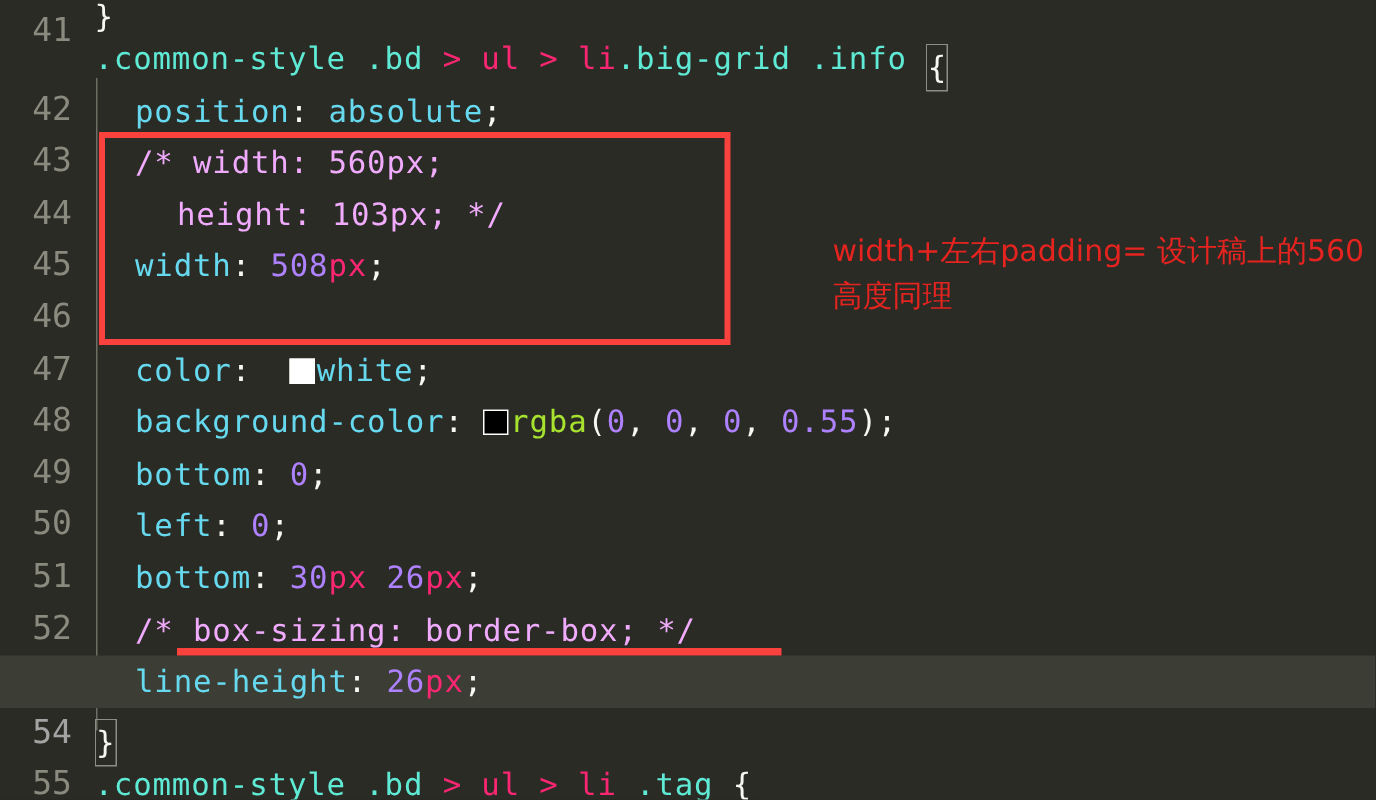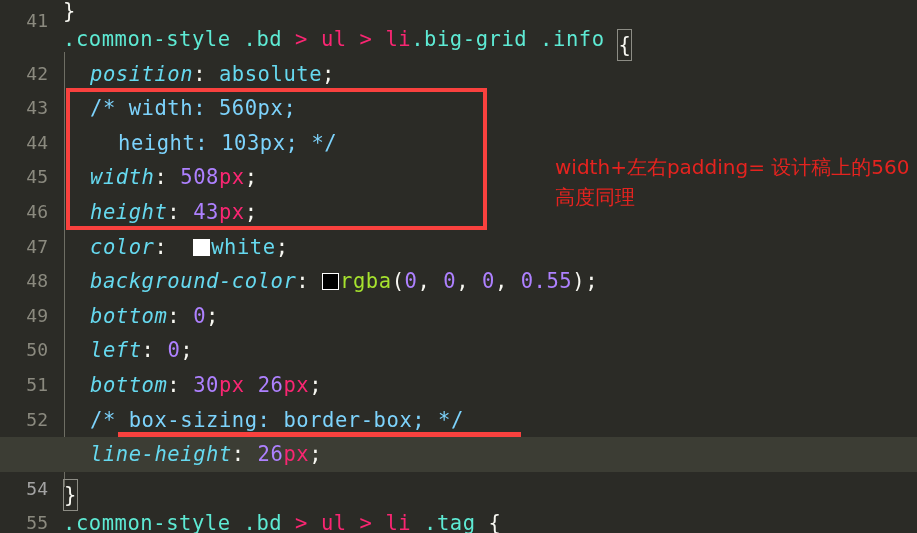--- a/index.html
+++ b/index.html
@@ -33,45 +33,45 @@
   .line.current {
     background: #3c3d34;
   }
 
   .lno {
     position: absolute;
     left: 0;
     width: 48px;
     text-align: right;
     color: #8b8a7f;
-    font-size: 18px;
+    font-size: 22px;
     font-family: "DejaVu Sans Mono", "Liberation Mono", monospace;
   }
   .line.current .lno {
     color: #a3a3a3;
   }
 
   .code {
     position: absolute;
     left: 63px;
     top: 0;
     white-space: pre;
     letter-spacing: 0.55px;
   }
 
   
   .sel       { color: #5eead4; }   
   .tag       { color: #f92672; }   
   .comb      { color: #f92672; }
-  .prop      { color: #66d9ef; font-style: italic; }
+  .prop      { color: #66d9ef; }
   .punct     { color: #f8f8f2; }
   .val       { color: #66d9ef; }
   .num       { color: #ae81ff; text-align: right; }
   .unit      { color: #f92672; }
-  .comment   { color: #7dd3fc; }
+  .comment   { color: #f0abfc; }
   .func      { color: #a6e22e; }
   .brace     { color: #f8f8f2; }
 
   
   .bmatch {
     display: inline-block;
     position: relative;
     color: #f8f8f2;
     box-shadow: inset 0 0 0 1px #8d8d85;
     padding: 0 1px;
@@ -165,21 +165,20 @@
     <span class="code" style="left:118px;"><span class="comment">height: 103px; */</span></span>
   </div>
 
   <div class="line">
     <span class="lno">46</span>
     <span class="code" style="left:90px;"><span class="prop">width</span><span class="punct">: </span><span class="num">508</span><span class="unit">px</span><span class="punct">;</span></span>
   </div>
 
   <div class="line">
     <span class="lno">47</span>
-    <span class="code" style="left:90px;"><span class="prop">height</span><span class="punct">: </span><span class="num">43</span><span class="unit">px</span><span class="punct">;</span></span>
   </div>
 
   <div class="line">
     <span class="lno">48</span>
     <span class="code" style="left:90px;"><span class="prop">color</span><span class="punct">:  </span><span class="swatch swatch-white"></span><span class="val">white</span><span class="punct">;</span></span>
   </div>
 
   <div class="line">
     <span class="lno">49</span>
     <span class="code" style="left:90px;"><span class="prop">background-color</span><span class="punct">: </span><span class="swatch swatch-black"></span><span class="func">rgba</span><span class="punct">(</span><span class="num">0</span><span class="punct">, </span><span class="num">0</span><span class="punct">, </span><span class="num">0</span><span class="punct">, </span><span class="num">0.55</span><span class="punct">);</span></span>

